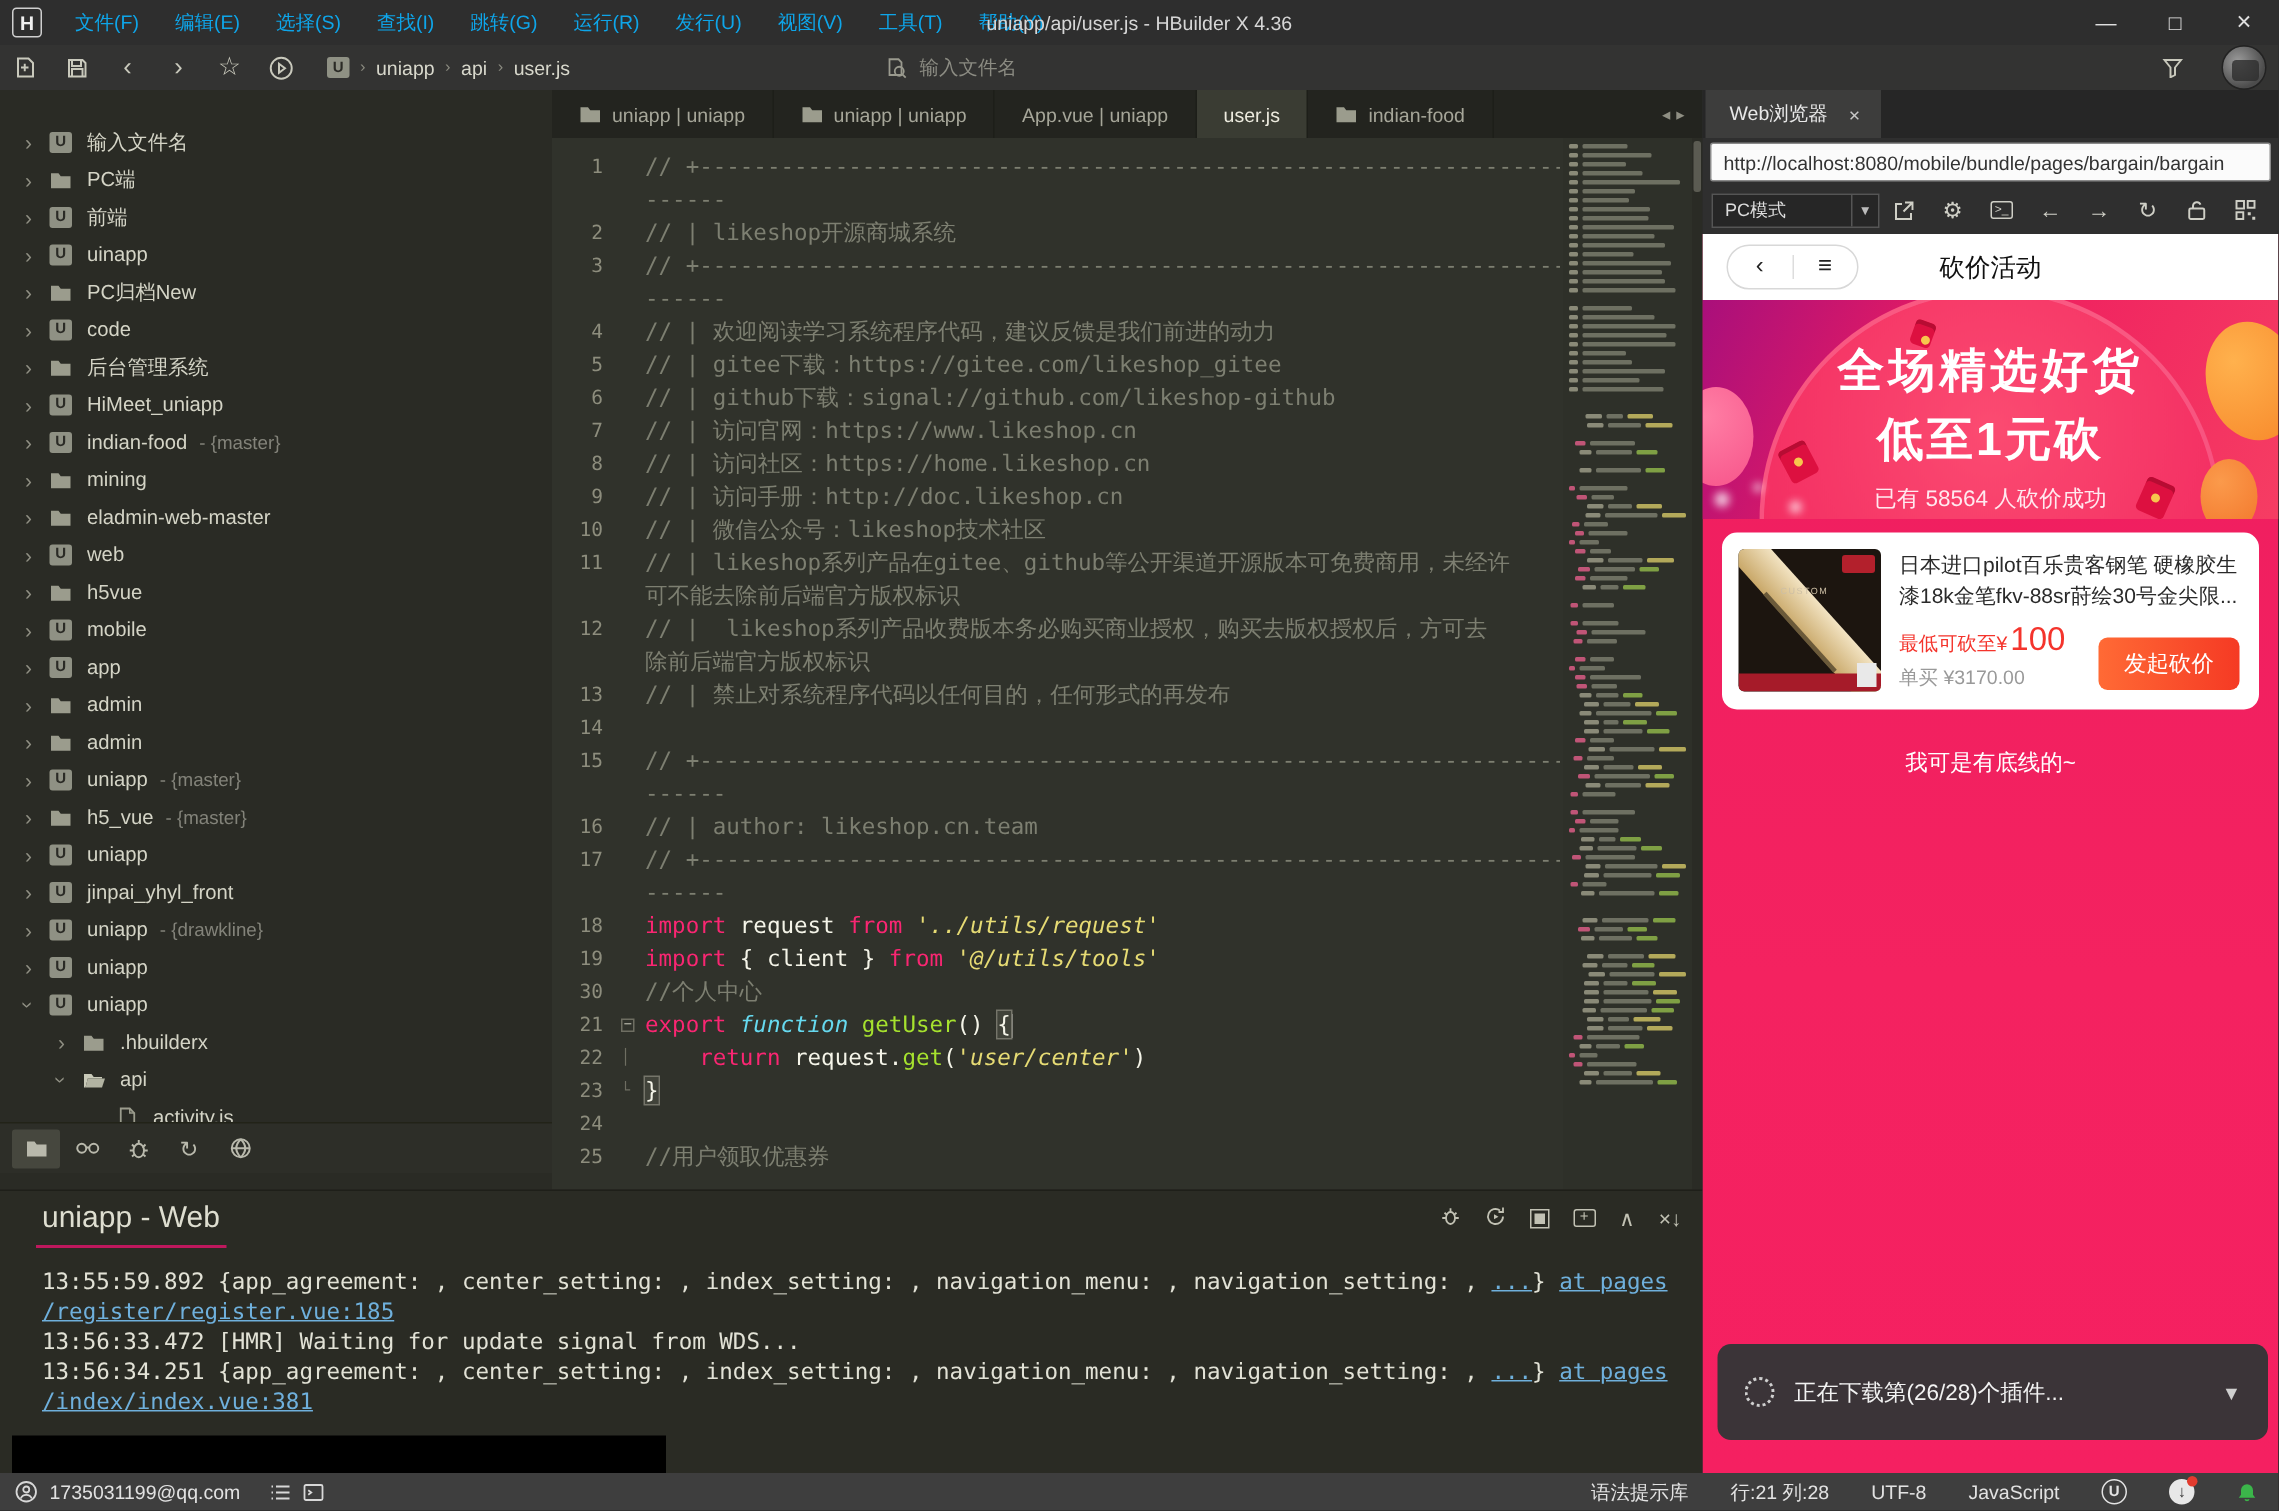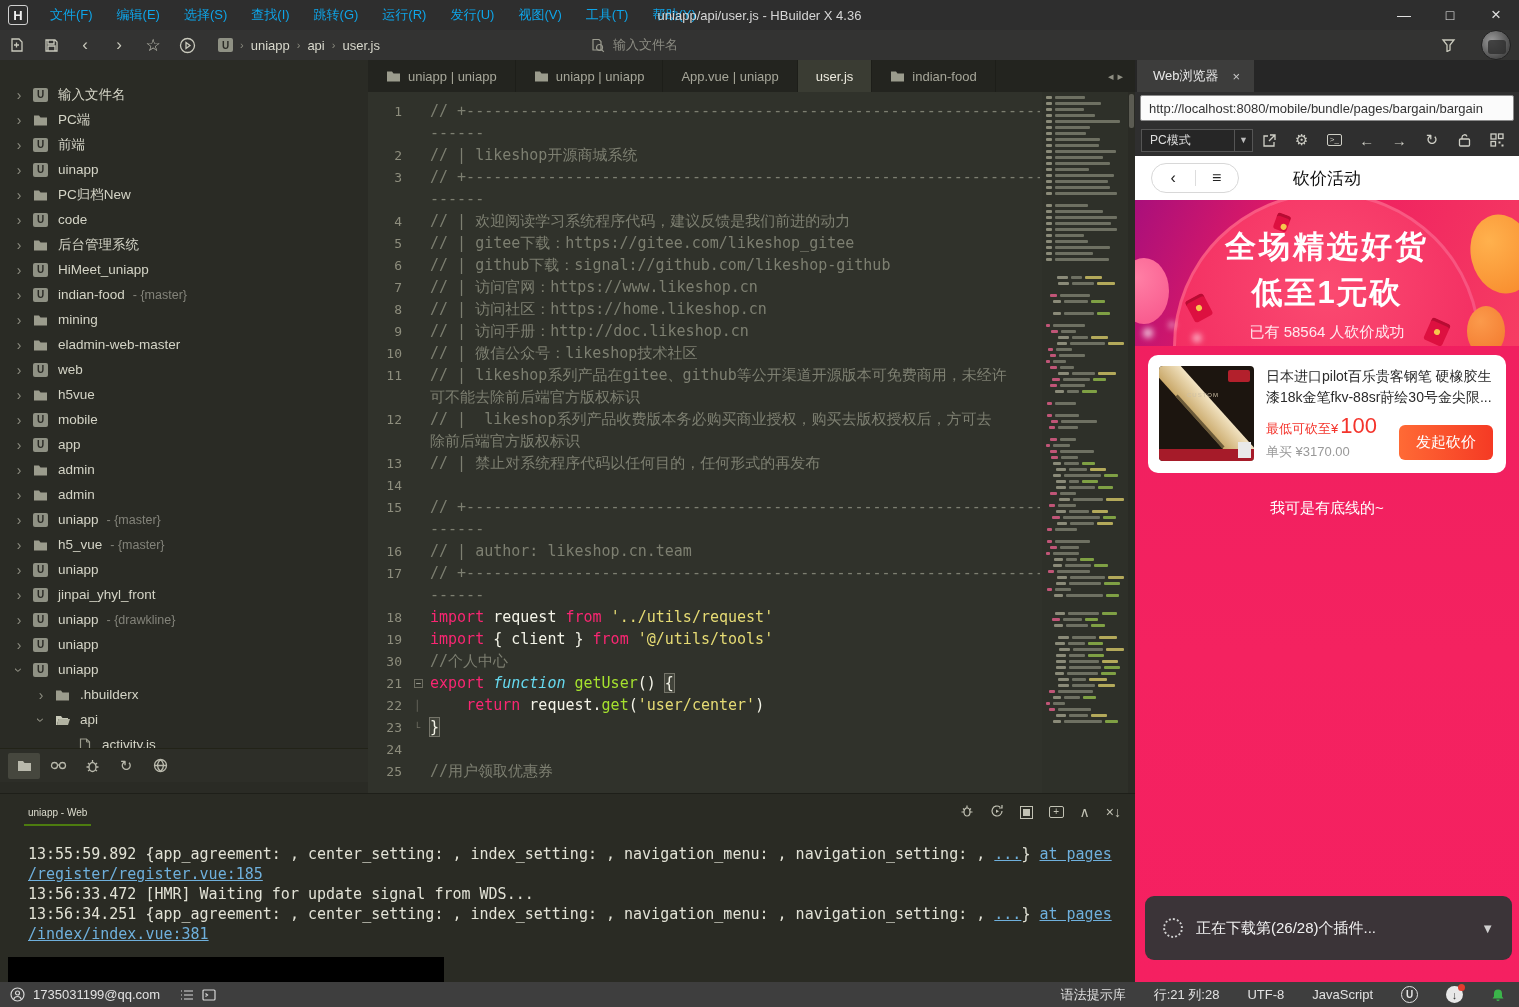--- a/index.html
+++ b/index.html
@@ -65,33 +65,33 @@
   .etab.active { background:#3a3c33; color:#eceade; }
   .tabscroll { margin-left:auto; color:#8f8f83; font-size:11px; padding-right:8px; letter-spacing:4px; }
   .codewrap { position:absolute; left:0; top:32px; right:95px; bottom:0; overflow:hidden; padding-top:8px;
     font-family:"DejaVu Sans Mono",monospace; font-size:15px; }
   .crow { height:22px; display:flex; align-items:center; white-space:pre; }
   .crow .ln { width:46px; text-align:right; padding-right:12px; color:#8d8d7d; font-size:13px; flex:none; }
   .crow .fold { width:16px; flex:none; color:#6e6e62; font-size:10px; display:flex; align-items:center; }
   .foldbox { width:9px; height:9px; border:1px solid #6e6e62; font-size:9px; line-height:7px; text-align:center; color:#b9b9ac; }
   .crow code { font-family:inherit; }
   .tk-c { color:#7d7f71; } .tk-k { color:#f92672; } .tk-f { color:#66d9ef; font-style:italic; }
-  .tk-g { color:#a6e22e; } .tk-s { color:#e6db74; } .tk-p { color:#f4f4e8; }
+  .tk-g { color:#a6e22e; } .tk-s { color:#e6db74;font-style:italic; } .tk-p { color:#f4f4e8; }
   .tk-b { color:#f4f4e8; background:#41433a; outline:1px solid #75756a; }
   .caret { display:inline-block; width:1px; height:16px; background:#f0f0f0; vertical-align:middle; }
   .minimap { position:absolute; right:7px; top:32px; width:86px; bottom:0; background:#2e3029; padding:4px 4px; overflow:hidden; }
   .mrow { height:3px; margin-bottom:3px; display:flex; }
   .mrow span { height:3px; display:inline-block; border-radius:1px; }
   .vscroll { position:absolute; right:0; top:32px; width:7px; bottom:0; background:#2a2b25; }
   .vscroll .handle { position:absolute; top:2px; left:1px; width:5px; height:34px; background:#5b5b52; border-radius:2px; }
 
   
   .console { position:relative; width:1135px; height:189px; background:#2a2b24; border-top:1px solid #1e1f19; }
   .con-head { height:36px; display:flex; align-items:center; padding:0 14px 0 24px; }
-  .con-tab { font-size:10px; color:#dededr; color:#deded0; padding:8px 4px 6px; border-bottom:2px solid #4d7c0f; }
+  .con-tab { font-size:20px; color:#dededr; color:#deded0; padding:8px 4px 6px; border-bottom:2px solid #be185d; }
   .con-icons { margin-left:auto; display:flex; align-items:center; gap:16px; color:#c2c2b4; font-size:14px; }
   .con-icons svg { stroke:#c2c2b4; fill:none; stroke-width:1.2; }
   .stop-ic { width:13px; height:13px; border:1.5px solid #c2c2b4; display:flex; align-items:center; justify-content:center; }
   .stop-ic i { width:7px; height:7px; background:#c2c2b4; }
   .plusbox { width:15px; height:12px; border:1.2px solid #c2c2b4; font-size:10px; line-height:10px; text-align:center; border-radius:2px; }
   .logs { padding:14px 10px 0 28px; font-family:"DejaVu Sans Mono",monospace; font-size:15px; line-height:20px; color:#e2e2d6; }
   .lrow { white-space:pre; }
   .lg-l { color:#6fb0dc; text-decoration:underline; }
   .redacted { position:absolute; left:8px; bottom:0; width:436px; height:25px; background:#000; }
 

